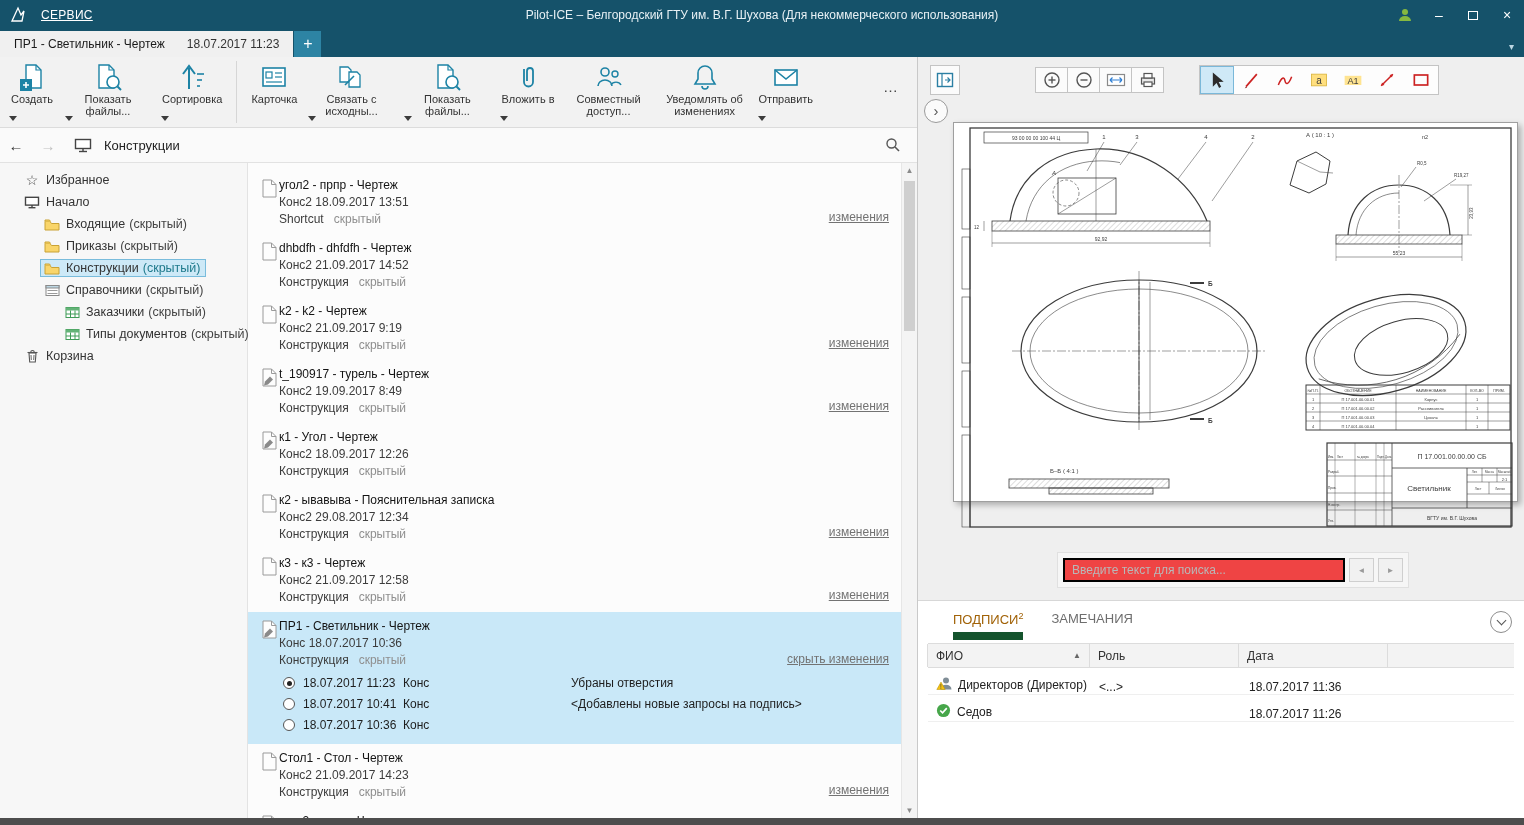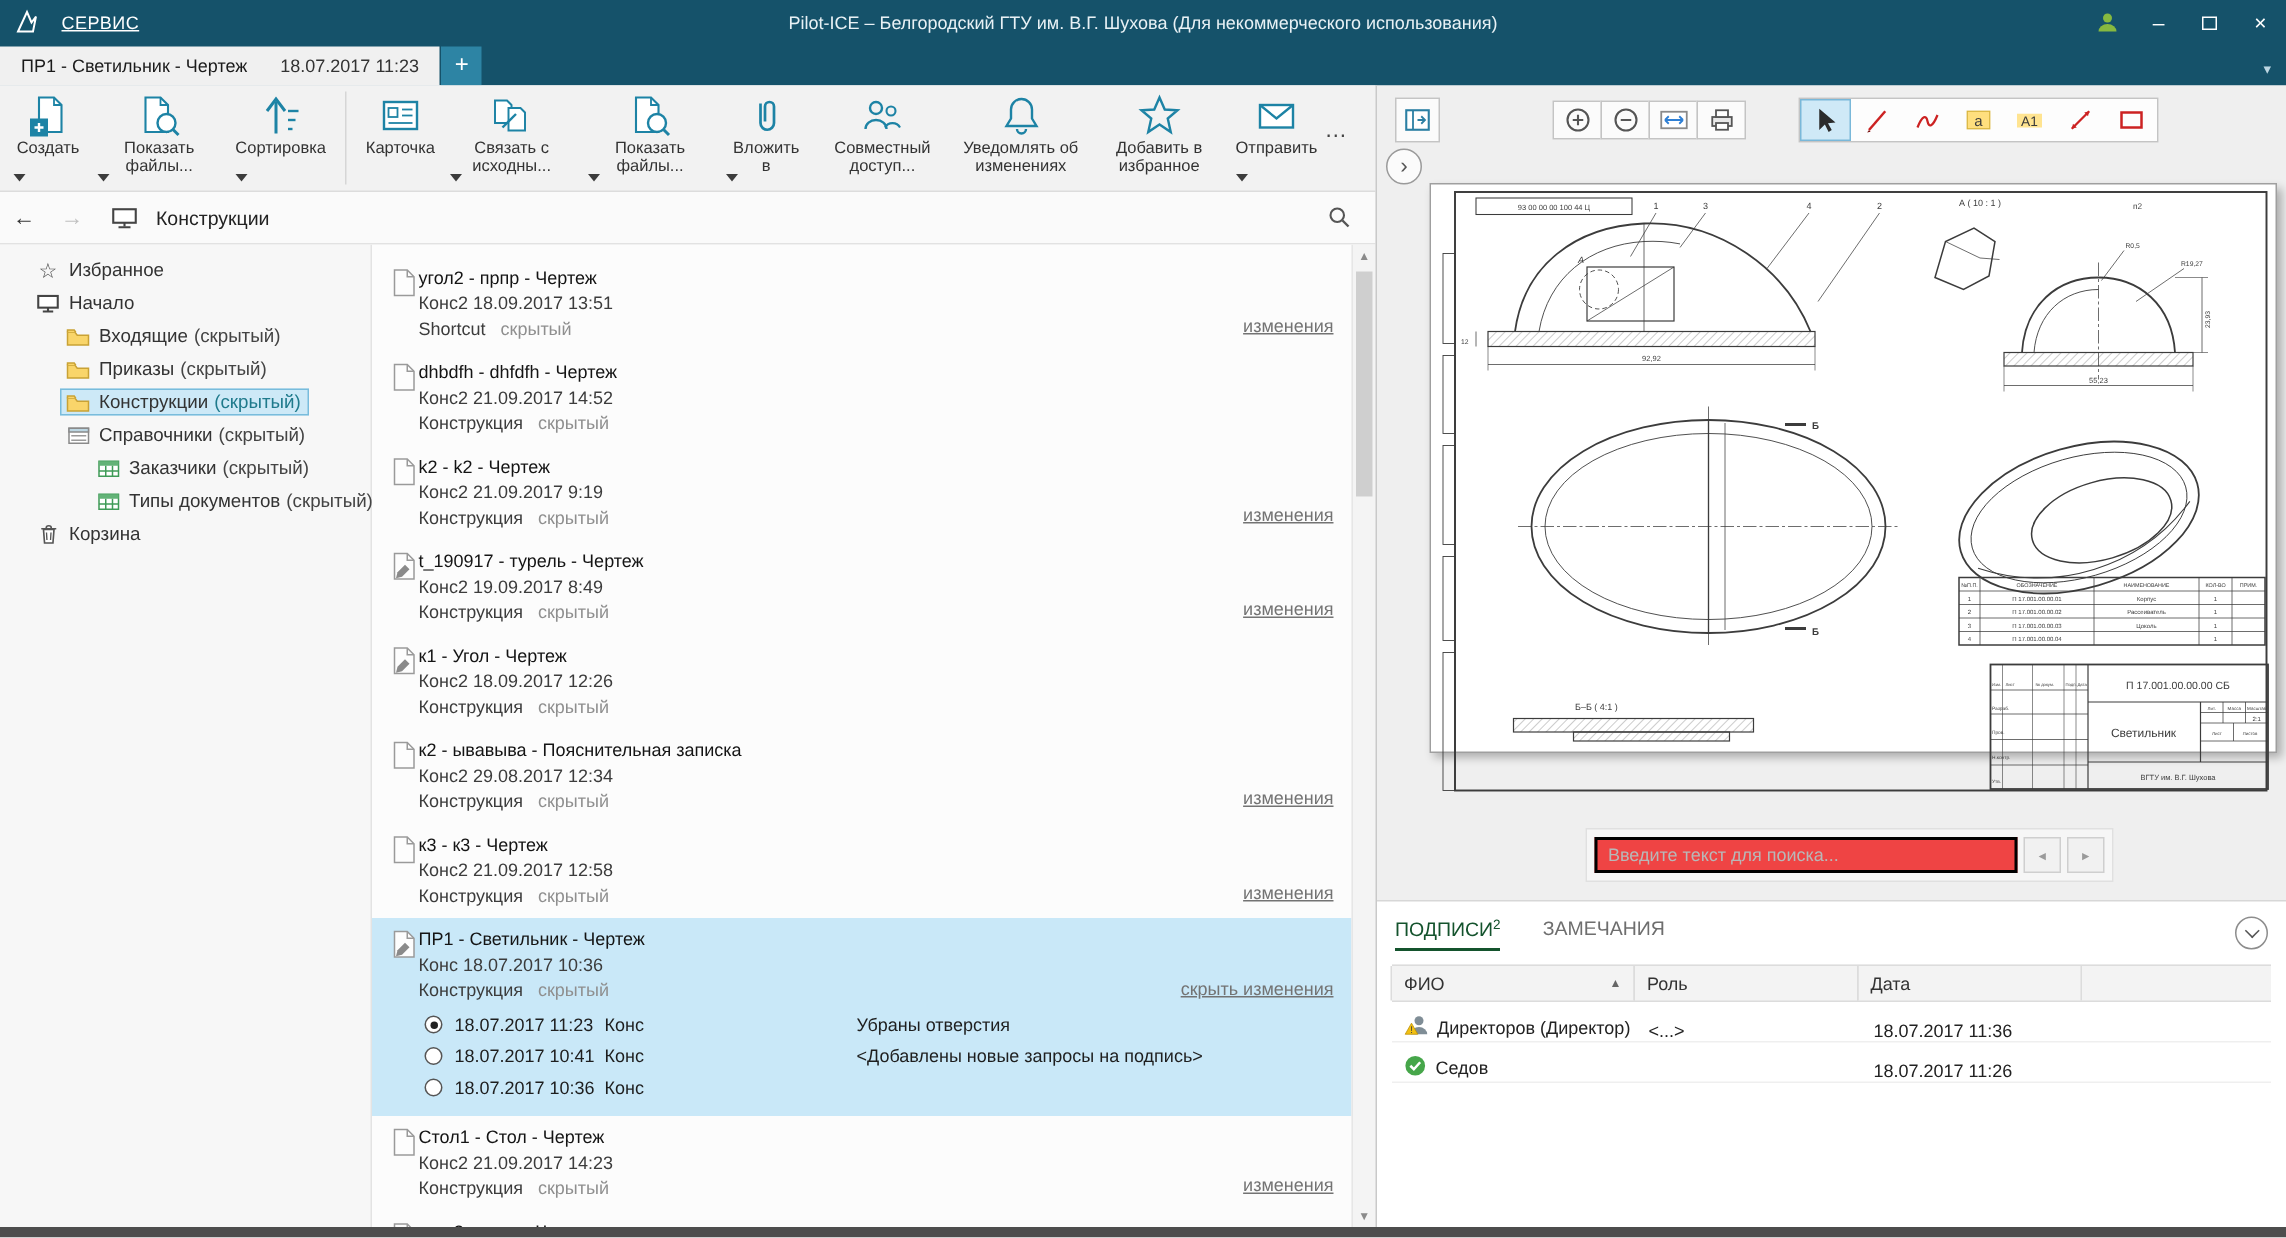--- a/index.html
+++ b/index.html
@@ -89,21 +89,21 @@
   .canvas svg { display:block; }
 
   .search-bar { position:absolute; left:139px; top:495px; width:352px; height:36px; background:#f6f6f6; border:1px solid #e0e0e0; display:flex; align-items:center; padding:5px; }
   .search-input { flex:1; height:24px; border:2px solid #000000; background:#ef4444; font-family:inherit; font-size:12px; padding:0 7px; color:#333; }
   .search-input::placeholder { color:#b8b8b8; }
   .search-nav { width:25px; height:24px; margin-left:4px; border:1px solid #cfcfcf; background:#f1f1f1; color:#9a9a9a; display:flex; align-items:center; justify-content:center; font-size:8px; }
 
   .sign-panel { position:absolute; left:0; right:0; top:543px; bottom:0; background:#fff; border-top:1px solid #d7d7d7; }
   .sign-tabs { position:absolute; left:12px; top:10px; display:flex; gap:28px; font-size:13px; color:#6e6e6e; }
   .sign-tab { padding-bottom:5px; }
-  .sign-tab.active { color:#14532d; border-bottom:2px solid #14532d; }
+  .sign-tab.active { color:#a16207; border-bottom:8px solid #14532d;margin-left:23px; }
   .sign-tab sup { font-size:9px; }
   .collapse-btn { position:absolute; right:12px; top:10px; width:22px; height:22px; border:1px solid #8d8d8d; border-radius:50%; display:flex; align-items:center; justify-content:center; }
   .chev-down { width:7px; height:7px; border:solid #555; border-width:0 1.5px 1.5px 0; transform:rotate(45deg); margin-top:-3px; }
   .sign-table { position:absolute; left:10px; right:10px; top:42px; }
   .sg-header { display:flex; height:25px; background:#f3f3f3; border-top:1px solid #dcdcdc; border-bottom:1px solid #dcdcdc; font-size:12px; color:#333; }
   .sg-h-cell { display:flex; align-items:center; padding:0 8px; border-right:1px solid #dcdcdc; border-left:1px solid #dcdcdc; margin-left:-1px; }
   .sg-h-cell .sort { margin-left:auto; font-size:8px; color:#666; padding-left:14px; }
   .sg-row { display:flex; height:27px; align-items:flex-end; border-bottom:1px solid #efefef; font-size:12px; color:#222; }
   .sg-cell { padding:0 8px; display:flex; align-items:center; overflow:hidden; white-space:nowrap; }
   .w-fio { width:163px; flex:none; } .w-role { width:150px; flex:none; } .w-date { width:150px; flex:none; }
@@ -225,26 +225,20 @@
           <path d="M17,23 a5.5,5 0 0 1 10,0" fill="none" stroke="#1d83a5" stroke-width="1.4"></path>
         </svg>
       <span class="tb-label">Совместный доступ...</span>
     </div>
     <div class="tb-btn">
       <svg class="tb-ic" viewBox="0 0 30 30">
           <path d="M15,4 a7,7 0 0 1 7,7 v6 l3,5 h-20 l3,-5 v-6 a7,7 0 0 1 7,-7 z" fill="none" stroke="#1d83a5" stroke-width="1.6"></path>
           <path d="M12,24 a3,3 0 0 0 6,0" fill="none" stroke="#1d83a5" stroke-width="1.6"></path>
         </svg>
       <span class="tb-label">Уведомлять об изменениях</span>
-    </div>
-    <div class="tb-btn">
-      <svg class="tb-ic" viewBox="0 0 30 30">
-          <path d="M15,3 L18.5,11 L27,11.5 L20.5,17 L22.5,26 L15,21 L7.5,26 L9.5,17 L3,11.5 L11.5,11 Z" fill="none" stroke="#1d83a5" stroke-width="1.6"></path>
-        </svg>
-      <span class="tb-label">Добавить в избранное</span>
     </div>
     <div class="tb-btn">
       <svg class="tb-ic" viewBox="0 0 30 30">
           <rect x="4" y="8" width="22" height="15" fill="#fff" stroke="#1d83a5" stroke-width="1.6"></rect>
           <path d="M4,8 L15,17 L26,8" fill="none" stroke="#1d83a5" stroke-width="1.6"></path>
         </svg>
       <span class="tb-label">Отправить</span>
       <span class="tb-dd"></span>
     </div>
     <div class="tb-overflow">…</div>

